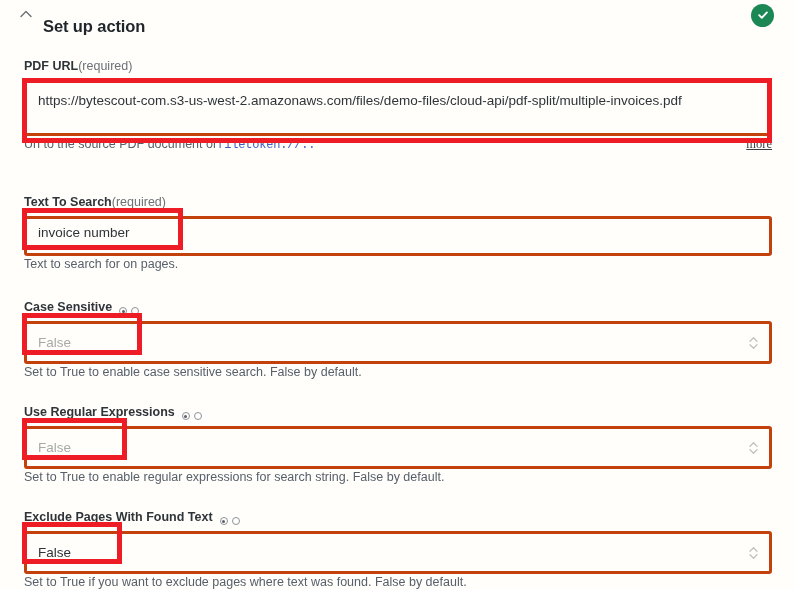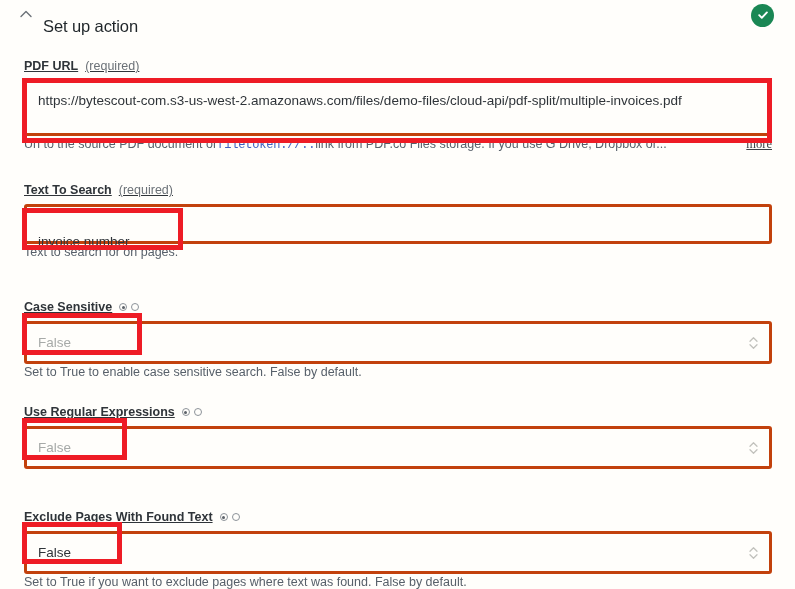--- a/index.html
+++ b/index.html
@@ -33,21 +33,21 @@
     width: 16px;
     height: 16px;
     flex: 0 0 auto;
     margin-right: 9px;
     position: relative;
     top: -1px;
   }
   .chevron-up svg { display: block; }
   .panel-title {
     font-size: 16.5px;
-    font-weight: normal;
+    font-weight: bold;
     letter-spacing: -0.1px;
     color: #1f2529;
     white-space: nowrap;
     margin-top: 23px;
   }
   .header-spacer { flex: 1 1 auto; }
   .check-badge {
     width: 23px;
     height: 23px;
     border-radius: 50%;
@@ -73,27 +73,26 @@
     width: 748px;
   }
 
   .field-label {
     font-size: 12.5px;
     font-weight: bold;
     color: #2f3439;
     line-height: 16px;
     white-space: nowrap;
     display: flex;
-    align-items: center;
-    text-decoration: underline;
+    align-items: flex-end;
   }
   .req-note {
     font-weight: normal;
     color: #6b7177;
-    margin-left: 7px;
+    margin-left: 0;
     font-size: 12.5px;
   }
   .radio-pair {
     display: inline-flex;
     align-items: center;
     margin-left: 7px;
     gap: 4px;
   }
   .radio {
     width: 8px;
@@ -128,21 +127,21 @@
     line-height: 21px;
   }
   .textarea-box {
     height: 56px;
     word-break: break-all;
     overflow: hidden;
   }
   .text-box {
     height: 40px;
     line-height: 24px;
-    padding-top: 23px;
+    padding-top: 2px;
     white-space: nowrap;
   }
   .select-box {
     height: 43px;
     line-height: 24px;
     padding-top: 7px;
     position: relative;
     white-space: nowrap;
   }
   .ph { color: #a7aaa8; }
@@ -223,27 +222,26 @@
 
   <div class="field-group" style="top:28px;">
     <div class="field-label">
       <span>PDF URL</span>
       <span class="req-note">(required)</span>
     </div>
     <div class="input-box textarea-box" style="margin-top:6px;">https://bytescout-com.s3-us-west-2.amazonaws.com/files/demo-files/cloud-api/pdf-split/multiple-invoices.pdf</div>
     <div class="help-text help-row">
       <span class="htxt">Url to the source PDF document or </span>
       <span class="mono">filetoken://..</span>
-      <span class="htxt"> link from PDF.co Files storage. If you use G Drive, Dropbox or...</span>
       <span class="spacer"></span>
       <span class="more-link">more</span>
     </div>
   </div>
 
-  <div class="field-group" style="top:152px;">
+  <div class="field-group" style="top:164px;">
     <div class="field-label">
       <span>Text To Search</span>
       <span class="req-note">(required)</span>
     </div>
     <div class="input-box text-box" style="margin-top:6px;">invoice number</div>
     <div class="help-text">Text to search for on pages.</div>
   </div>
 
   <div class="field-group" style="top:269px;">
     <div class="field-label">
@@ -275,20 +273,21 @@
     </div>
     <div class="input-box select-box" style="margin-top:6px;">
       <span class="ph">False</span>
       <span class="stepper">
         <svg width="11" height="16" viewBox="0 0 11 16" aria-hidden="true">
           <path d="M2 6.3 L5.5 2.8 L9 6.3" fill="none" stroke="#c2c2bd" stroke-width="1.3" stroke-linecap="round" stroke-linejoin="round"></path>
           <path d="M2 9.7 L5.5 13.2 L9 9.7" fill="none" stroke="#c2c2bd" stroke-width="1.3" stroke-linecap="round" stroke-linejoin="round"></path>
         </svg>
       </span>
     </div>
+    <div class="help-text">Set to True to enable regular expressions for search string. False by default.</div>
   </div>
 
   <div class="field-group" style="top:479px;">
     <div class="field-label">
       <span>Exclude Pages With Found Text</span>
       <span class="radio-pair">
         <span class="radio on"></span>
         <span class="radio"></span>
       </span>
     </div>

